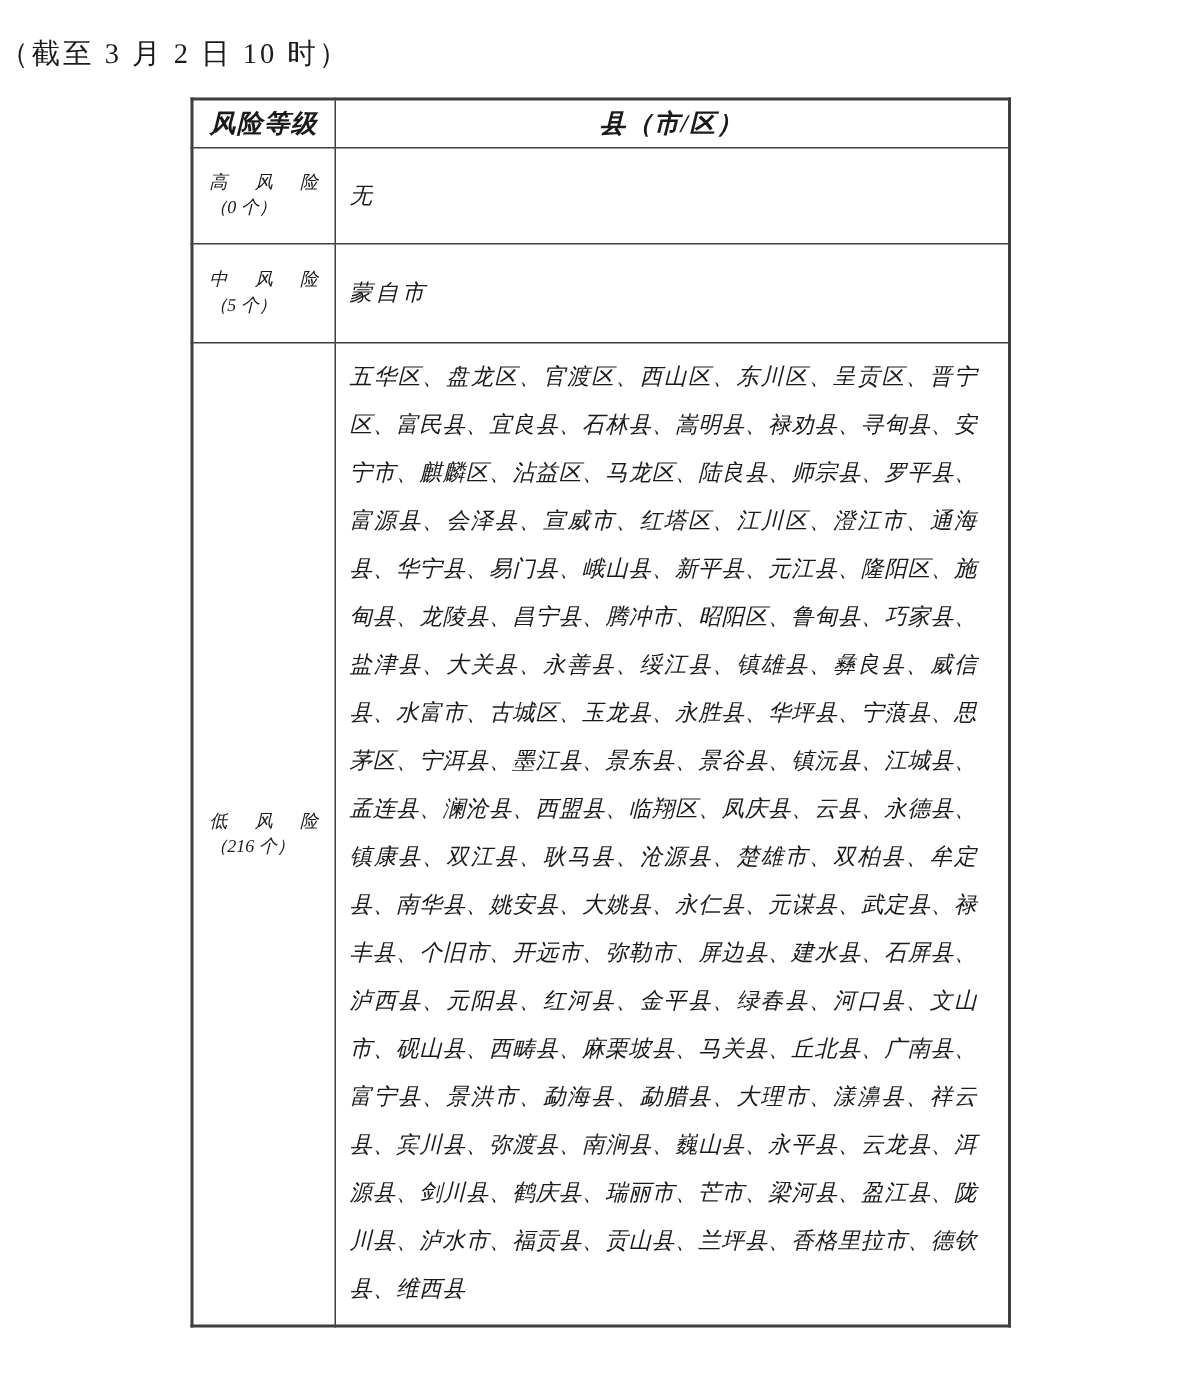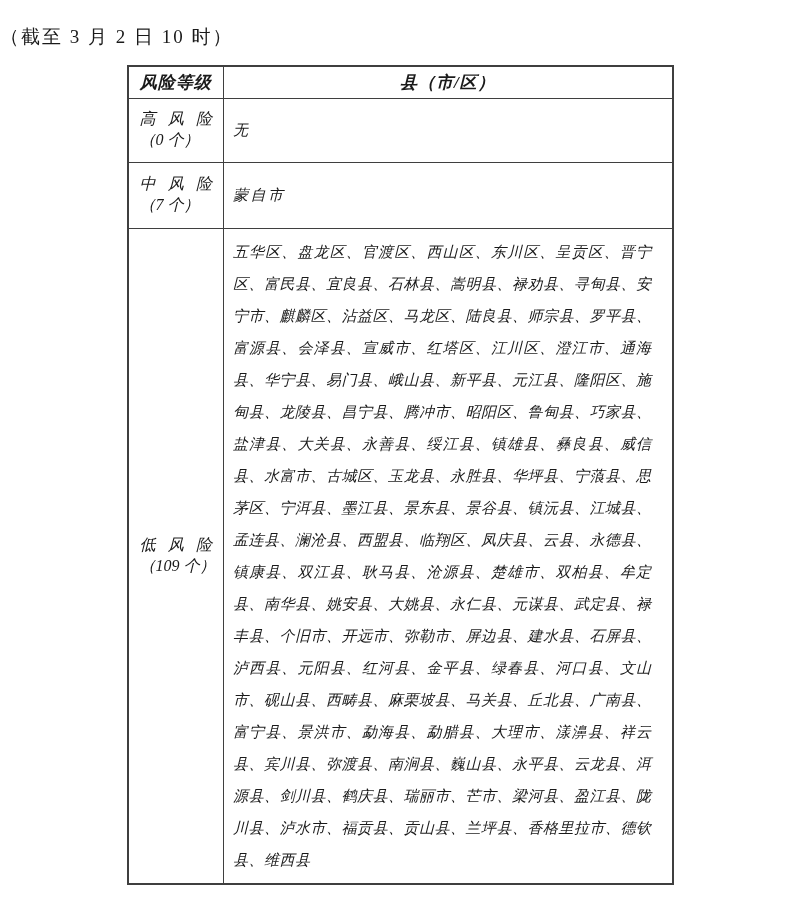--- a/index.html
+++ b/index.html
@@ -53,21 +53,21 @@
     height: 32px;
     font-size: 17px;
     font-weight: bold;
     text-align: center;
     letter-spacing: 1px;
     padding: 0;
   }
   .level-cell {
     vertical-align: middle;
     padding: 6px 11px;
-    font-size: 16px;
+    font-size: 12px;
   }
   .level-line {
     text-align: justify;
     text-align-last: justify;
   }
   .count-line {
     margin-top: 0;
     white-space: nowrap;
   }
   .county-cell {
@@ -111,27 +111,27 @@
       <tr class="row-high">
         <td class="level-cell">
           <div class="level-line">高风险</div>
           <div class="count-line">（0 个）</div>
         </td>
         <td class="county-cell">无</td>
       </tr>
       <tr class="row-mid">
         <td class="level-cell">
           <div class="level-line">中风险</div>
-          <div class="count-line">（7 个）</div>
+          <div class="count-line">（5 个）</div>
         </td>
         <td class="county-cell">蒙自市</td>
       </tr>
       <tr class="row-low">
         <td class="level-cell">
           <div class="level-line">低风险</div>
-          <div class="count-line">（109 个）</div>
+          <div class="count-line">（216 个）</div>
         </td>
         <td class="county-cell">五华区、盘龙区、官渡区、西山区、东川区、呈贡区、晋宁区、富民县、宜良县、石林县、嵩明县、禄劝县、寻甸县、安宁市、麒麟区、沾益区、马龙区、陆良县、师宗县、罗平县、富源县、会泽县、宣威市、红塔区、江川区、澄江市、通海县、华宁县、易门县、峨山县、新平县、元江县、隆阳区、施甸县、龙陵县、昌宁县、腾冲市、昭阳区、鲁甸县、巧家县、盐津县、大关县、永善县、绥江县、镇雄县、彝良县、威信县、水富市、古城区、玉龙县、永胜县、华坪县、宁蒗县、思茅区、宁洱县、墨江县、景东县、景谷县、镇沅县、江城县、孟连县、澜沧县、西盟县、临翔区、凤庆县、云县、永德县、镇康县、双江县、耿马县、沧源县、楚雄市、双柏县、牟定县、南华县、姚安县、大姚县、永仁县、元谋县、武定县、禄丰县、个旧市、开远市、弥勒市、屏边县、建水县、石屏县、泸西县、元阳县、红河县、金平县、绿春县、河口县、文山市、砚山县、西畴县、麻栗坡县、马关县、丘北县、广南县、富宁县、景洪市、勐海县、勐腊县、大理市、漾濞县、祥云县、宾川县、弥渡县、南涧县、巍山县、永平县、云龙县、洱源县、剑川县、鹤庆县、瑞丽市、芒市、梁河县、盈江县、陇川县、泸水市、福贡县、贡山县、兰坪县、香格里拉市、德钦县、维西县</td>
       </tr>
     </tbody>
   </table>
 
 </div>
 
 </body></html>

